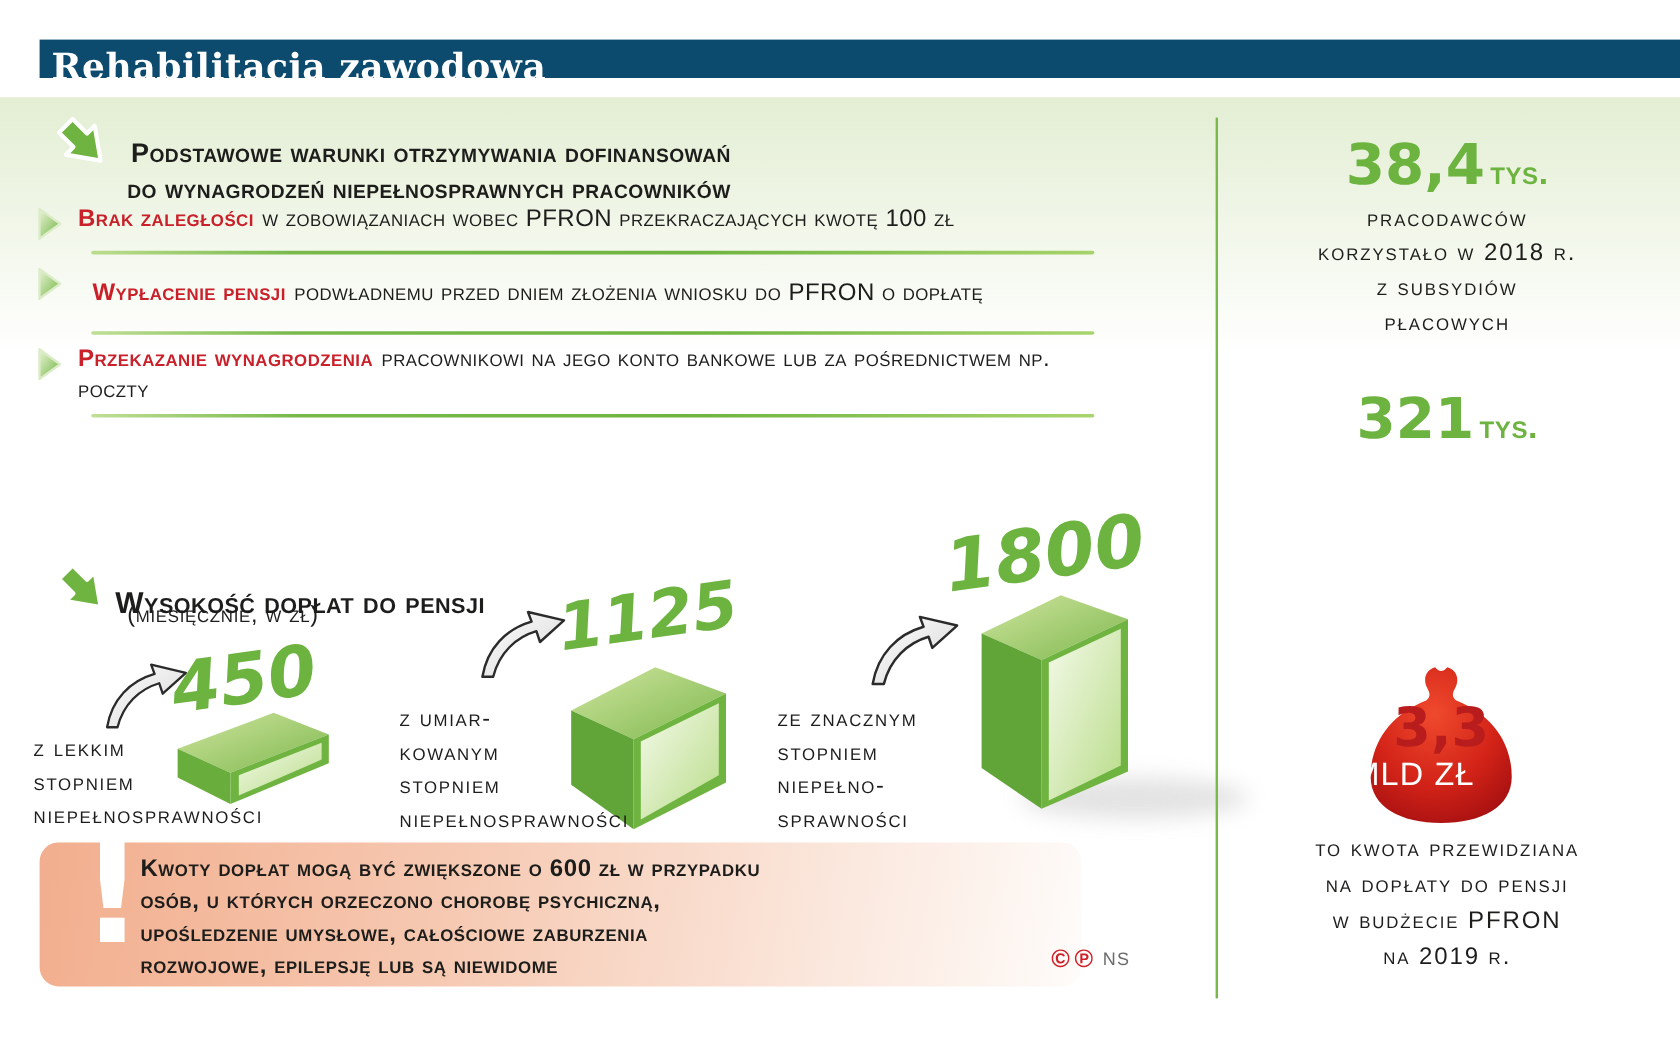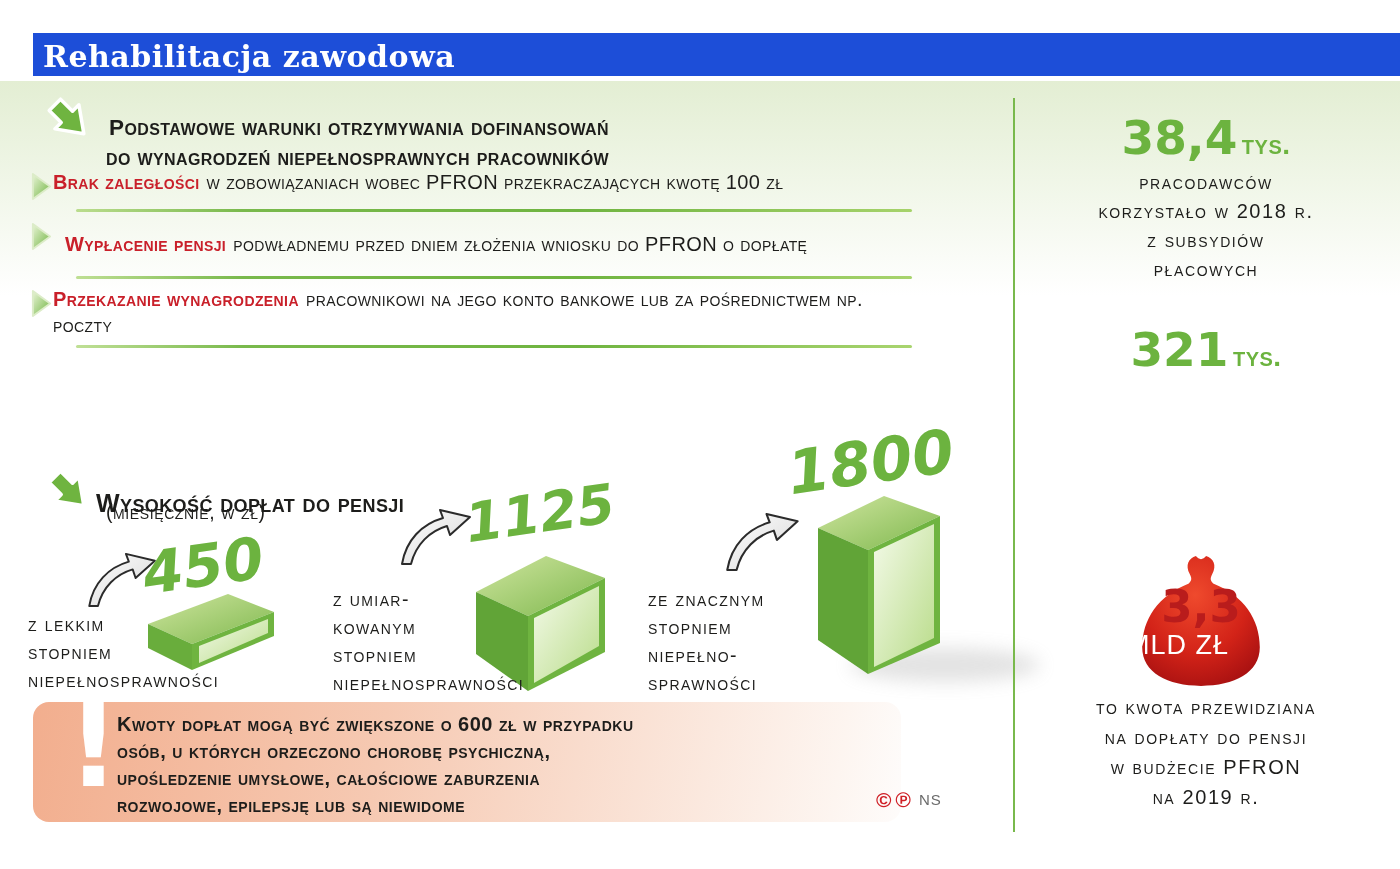--- a/index.html
+++ b/index.html
@@ -1,34 +1,34 @@
 <!DOCTYPE html>
 <html><head>
 <meta charset="utf-8">
 <style>
   html,body{margin:0;padding:0;}
   body{width:1400px;height:869px;background:#fff;font-family:"Liberation Sans",sans-serif;color:#1d1d1b;overflow:hidden;}
   .page{position:relative;width:1400px;height:869px;background:#fff;}
   .bg-grad{position:absolute;left:0;top:81px;width:1400px;height:215px;
     background:linear-gradient(180deg,#e3eed3 0%,rgba(255,255,255,0) 100%);}
   
-  .titlebar{position:absolute;left:33px;top:33px;width:1367px;height:43px;background:#1d4ed8;}
+  .titlebar{position:absolute;left:33px;top:33px;width:1367px;height:32px;background:#0c4a6e;}
   .titlebar h1{margin:0;padding:6px 0 0 10px;font-family:"DejaVu Serif",serif;font-weight:bold;
     font-size:30px;color:#fff;letter-spacing:.5px;}
   .sc{font-variant:small-caps;}
   .ml{white-space:pre-line;}
   
   .sec-icon{position:absolute;width:54px;height:54px;}
   .sec1-title{position:absolute;left:106px;top:94px;font-size:22.5px;font-weight:bold;
     line-height:30px;letter-spacing:.4px;text-align:right;}
   .sec2-title{position:absolute;left:96px;top:468px;font-size:25px;font-weight:bold;letter-spacing:.4px;}
   .sec2-sub{position:absolute;left:106px;top:501px;font-size:19.5px;letter-spacing:.6px;}
   
   .cond-list{position:absolute;left:30px;top:164px;width:884px;list-style:none;margin:0;padding:0;}
-  .cond-item{display:flex;padding:5px 0;}
+  .cond-item{display:flex;gap:12px;padding:5px 0;}
   .cond-item .btri{flex:none;width:23px;height:31px;margin-top:2px;}
   .cond-text{font-size:20px;line-height:26px;letter-spacing:.4px;}
   .cond-lead{color:#c9202a;font-weight:bold;margin-right:7px;}
   .rule{height:3px;margin:2px 2px 2px 46px;border-radius:3px;
     background:linear-gradient(90deg,rgba(140,198,63,.55),#79b94c 20%,#6fb440 60%,rgba(140,198,63,.75));}
   
   .tier-num{position:absolute;color:#6cb33f;font-family:"DejaVu Sans",sans-serif;
     font-weight:bold;font-style:italic;transform:rotate(-8deg);transform-origin:left bottom;}
   .tier-label{position:absolute;font-size:19.5px;line-height:28px;letter-spacing:1.4px;}
   .shadow-blob{position:absolute;left:850px;top:648px;width:190px;height:34px;border-radius:50%;

